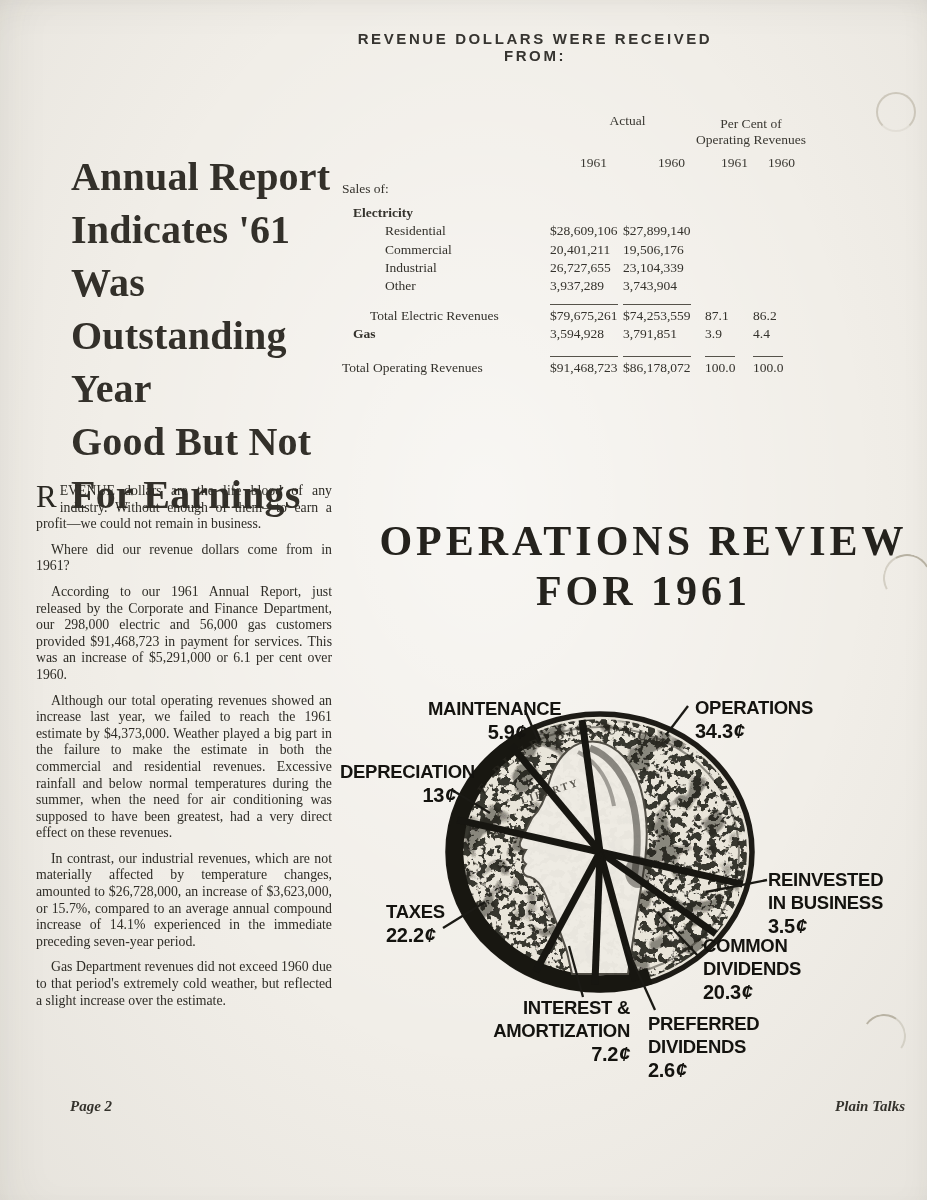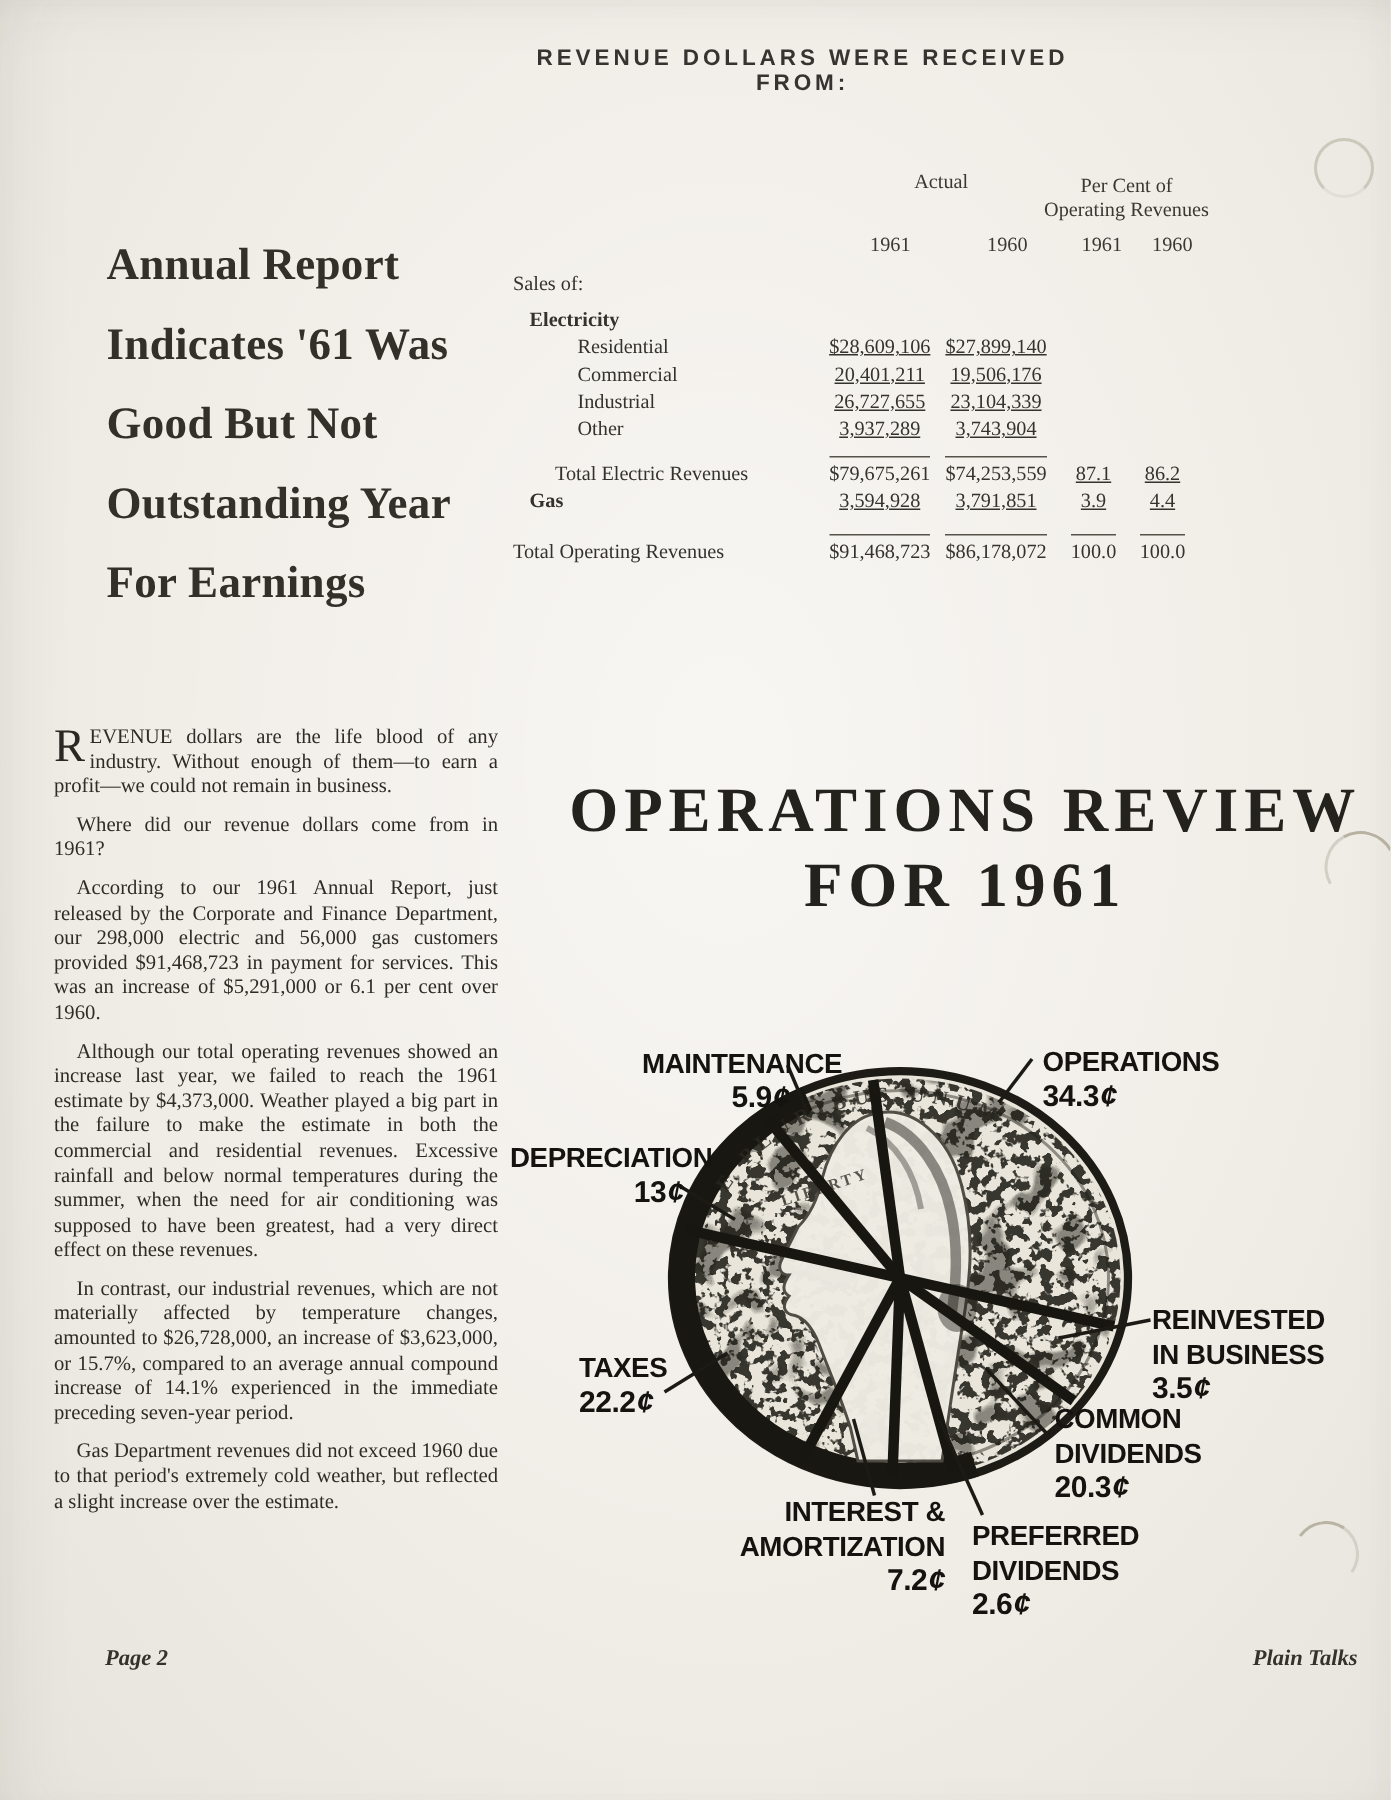--- a/index.html
+++ b/index.html
@@ -10,36 +10,36 @@
         box-shadow:inset 30px 0 60px -40px rgba(60,55,45,.12), inset -16px 0 40px -30px rgba(60,55,45,.10), inset 0 26px 50px -35px rgba(60,55,45,.10);
         color:#2c2a25;}
 
   
   .doc-header{position:absolute;left:345px;top:30px;width:380px;text-align:center;
       font-family:"Liberation Sans",sans-serif;font-weight:bold;font-size:15px;
       letter-spacing:2.6px;color:#363430;}
 
   
   .headline{position:absolute;left:71px;top:150px;width:285px;
-      font-family:"Liberation Serif",serif;font-size:30px;line-height:53px;
+      font-family:"Liberation Serif",serif;font-size:40px;line-height:53px;
       font-weight:bold;color:#33302a;letter-spacing:.2px;}
 
   
   .fin-table{position:absolute;left:340px;top:112px;width:470px;font-size:13.5px;color:#34322c;}
   .fin-table table{border-collapse:collapse;table-layout:fixed;width:457px;}
   .fin-table td{padding:1.2px 0;vertical-align:bottom;overflow:visible;white-space:nowrap;}
   .fin-table thead td{vertical-align:bottom;}
   .hdr-actual{text-align:center;padding-bottom:19px !important;color:#3a3832;}
   .hdr-pct{line-height:15.5px;color:#3a3832;}
   .hdr-pct .pctline{width:130px;margin-left:-19px;text-align:center;}
   .yr{text-align:right;padding-bottom:9px !important;padding-top:7px !important;color:#3a3832;}
   .yr.yv1{padding-right:16px;} .yr.yv2{padding-right:20px;}
   .yr.yp1{padding-right:5px;}  .yr.yp2{padding-right:2px;}
   .fin-table tbody td.lbl{text-align:left;}
-  .fin-table tbody td.num{text-align:center;text-decoration:underline;}
+  .fin-table tbody td.num{text-align:left;}
   .ind0{padding-left:2px !important;} .ind1{padding-left:13px !important;}
   .ind2{padding-left:45px !important;} .ind3{padding-left:30px !important;}
   .b{font-weight:bold;}
   tr.spacer td{padding:0 !important;border:none !important;}
   .ol{display:inline-block;border-top:1.6px solid #55524a;padding-top:3px;}
 
   
   .article{position:absolute;left:36px;top:483px;width:296px;font-size:13.8px;
       line-height:16.6px;text-align:justify;color:#2e2c26;}
   .article p{margin:0 0 9px 0;text-indent:15px;}
@@ -88,22 +88,22 @@
 </head>
 <body>
 
 <div class="page">
 
   <div class="doc-header">REVENUE DOLLARS WERE RECEIVED FROM:</div>
 
   <div class="headline">
     <div>Annual Report</div>
     <div>Indicates '61 Was</div>
+    <div>Outstanding Year</div>
     <div>Good But Not</div>
-    <div>Outstanding Year</div>
     <div>For Earnings</div>
   </div>
 
   <div class="fin-table">
     <table>
       <colgroup>
           <col style="width:210px">
           <col style="width:73px">
           <col style="width:82px">
           <col style="width:48px">

